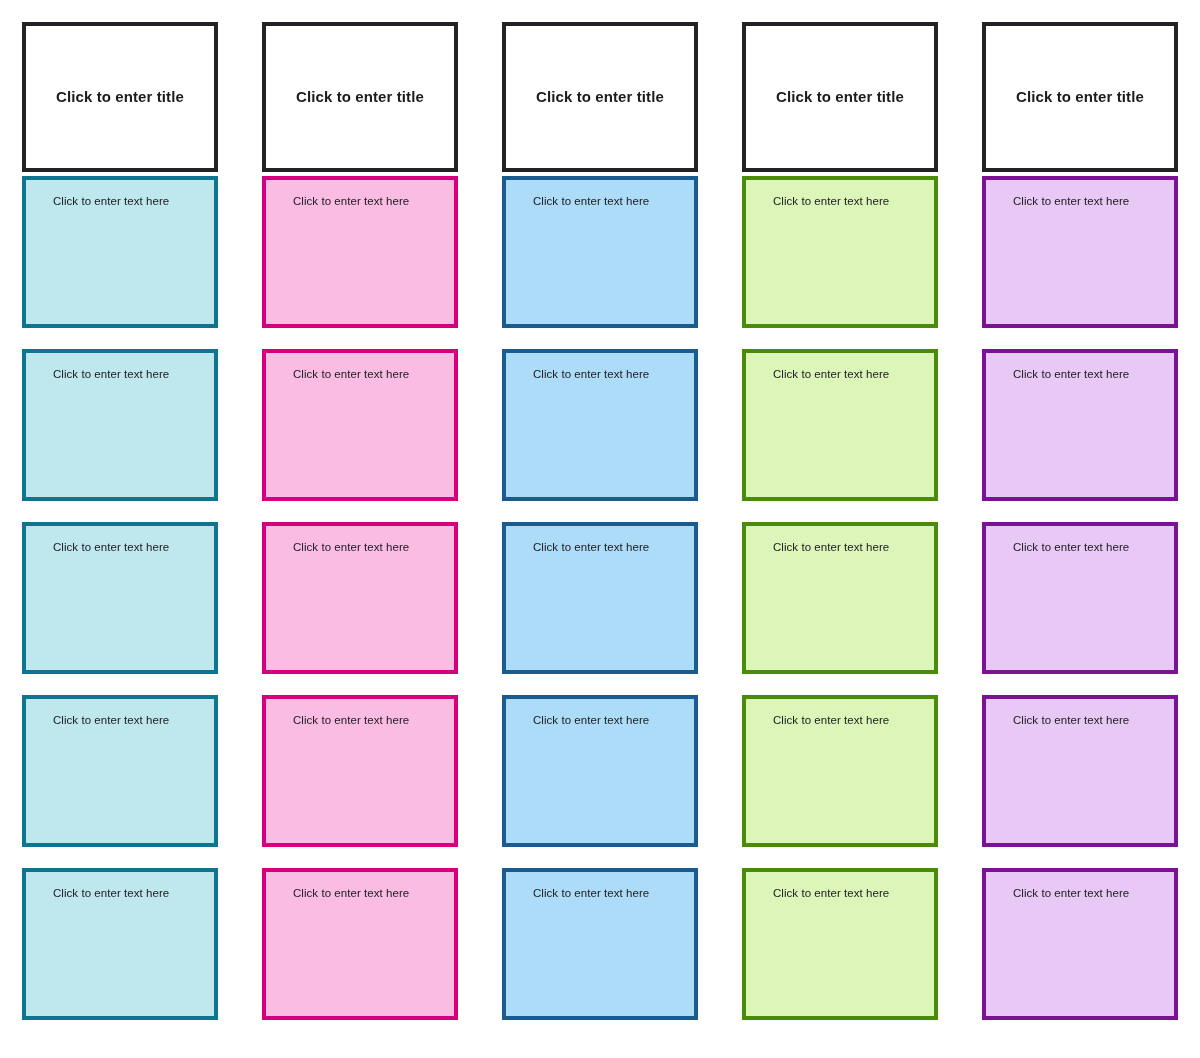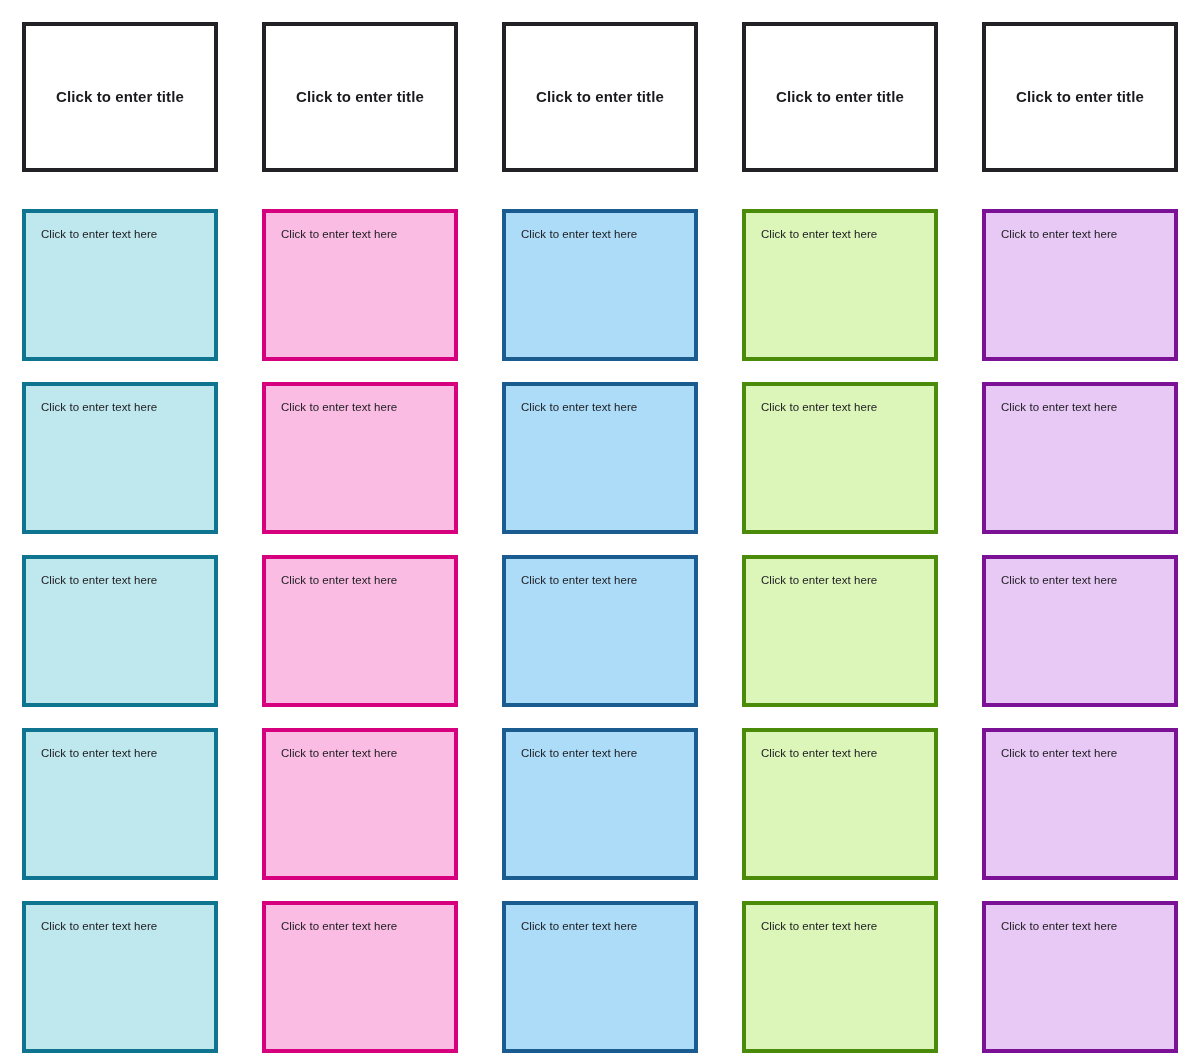--- a/index.html
+++ b/index.html
@@ -39,21 +39,21 @@
   
   .title-card {
     box-sizing: border-box;
     width: 196px;
     height: 150px;
     background: #ffffff;
     border: 4px solid #212126;
     display: flex;
     align-items: center;
     justify-content: center;
-    margin-bottom: 37px;
+    margin-bottom: 4px;
   }
   .title-card-label {
     font-size: 15px;
     font-weight: bold;
     color: #1b1b1f;
     letter-spacing: 0.1px;
     text-align: center;
     line-height: 1.2;
   }
 
@@ -70,20 +70,21 @@
     margin-bottom: 0;
   }
   .cell-label {
     display: block;
     font-size: 11.5px;
     font-weight: normal;
     color: #1b1b1f;
     line-height: 1.25;
     padding: 14px 10px 0 15px;
     letter-spacing: 0.05px;
+    margin-left: 12px;
   }
 </style>
 </head>
 <body>
 
 <div id="canvas" style="background-color: rgb(255, 255, 255);">
   <div class="grid">
 
     <div class="column">
       <div class="title-card" style="background-color: rgb(255, 255, 255); border-color: rgb(33, 33, 38);">

